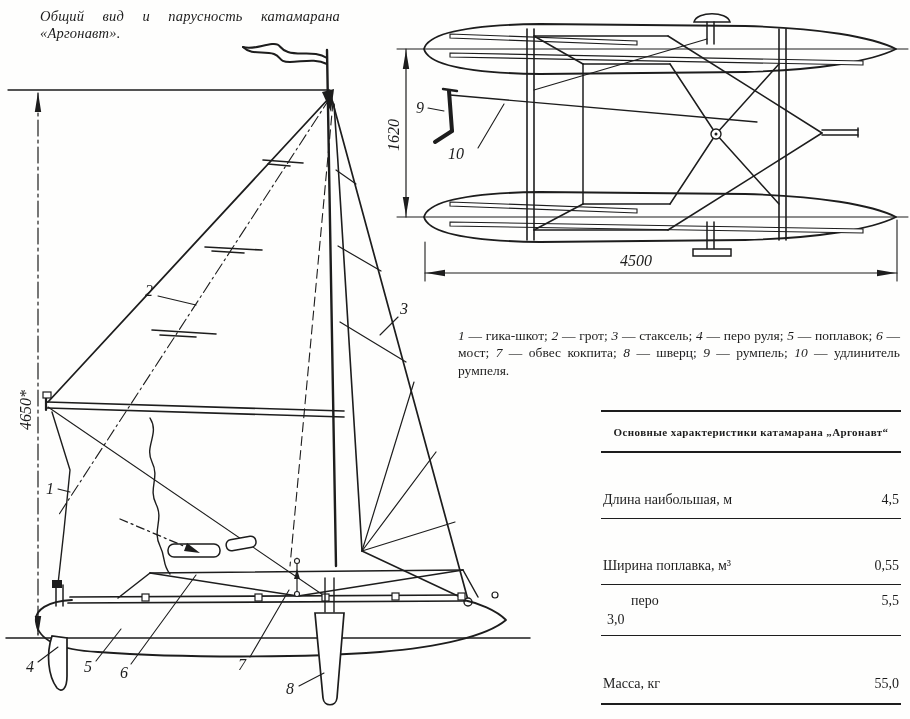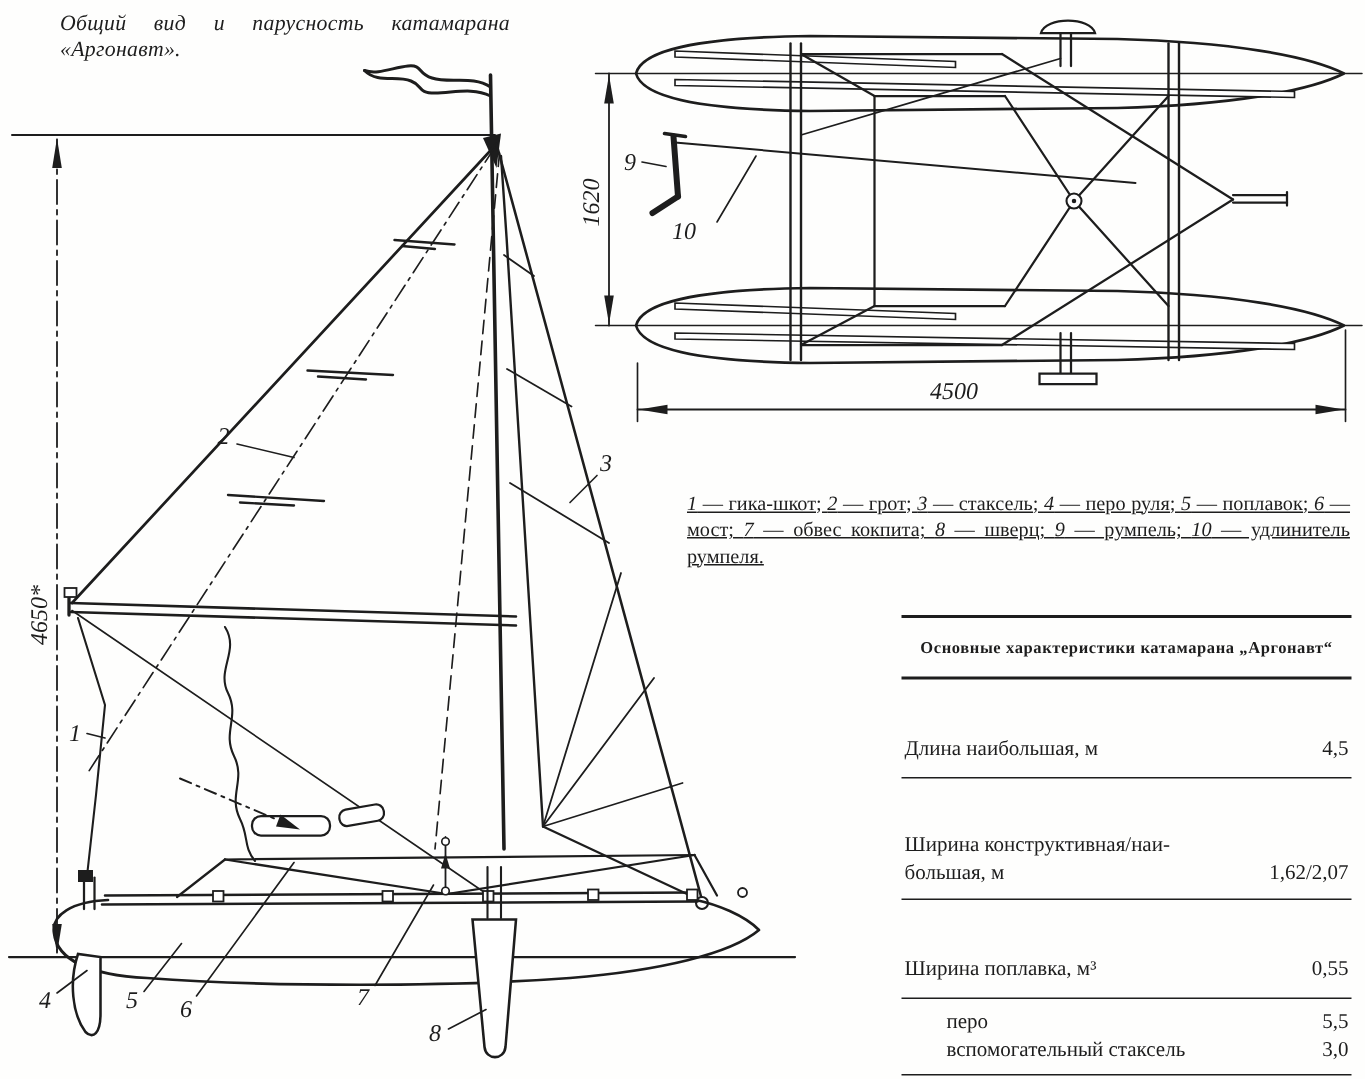--- a/index.html
+++ b/index.html
@@ -18,21 +18,20 @@
 
   .caption{
     position:absolute;left:40px;top:8px;width:300px;
     font:italic 14.5px/17px "Liberation Serif", serif;
     text-align:justify;letter-spacing:.2px;
   }
   .legend{
     position:absolute;left:458px;top:313px;width:442px;
     font:13.5px/17.5px "Liberation Serif", serif;
     text-align:justify;
-    text-decoration:underline;
   }
   .legend .lg-num{font-style:italic;}
 
   .spec{
     position:absolute;left:601px;top:410px;width:300px;
     border-top:2.5px solid #1d1d1d;border-bottom:2.5px solid #1d1d1d;
     font:14px/19px "Liberation Serif", serif;
   }
   .spec .t-title{
     padding:11px 10px 9px;text-align:center;font-weight:bold;
@@ -279,37 +278,32 @@
 <p class="legend"><span><span class="lg-num">1</span><span> — гика-шкот; </span></span><span><span class="lg-num">2</span><span> — грот; </span></span><span><span class="lg-num">3</span><span> — стаксель; </span></span><span><span class="lg-num">4</span><span> — перо руля; </span></span><span><span class="lg-num">5</span><span> — поплавок; </span></span><span><span class="lg-num">6</span><span> — мост; </span></span><span><span class="lg-num">7</span><span> — обвес кокпита; </span></span><span><span class="lg-num">8</span><span> — шверц; </span></span><span><span class="lg-num">9</span><span> — румпель; </span></span><span><span class="lg-num">10</span><span> — удлинитель румпеля.</span></span></p>
 
 <div class="spec">
   <div class="t-title">Основные характеристики катамарана „Аргонавт“</div>
 
   <div class="trow">
     <span class="tlabel">Длина наибольшая, м</span>
     <span class="tval">4,5</span>
   </div>
 
-  <div class="trow r2">
-    <span class="tlabel">Ширина конструктивная/наи-большая, м</span>
-    <span class="tval">1,62/2,07</span>
-  </div>
 
   <div class="trow">
     <span class="tlabel">Ширина поплавка, м³</span>
     <span class="tval">0,55</span>
   </div>
 
   <div class="trow multi">
     <div class="tline sub">
       <span class="sublabel">перо</span>
       <span class="tval">5,5</span>
     </div>
     <div class="tline sub">
-      <span class="sublabel">вспомогательный стаксель</span>
       <span class="tval">3,0</span>
     </div>
   </div>
 
   <div class="trow r5">
     <span class="tlabel">Масса, кг</span>
     <span class="tval">55,0</span>
   </div>
 </div>
 

